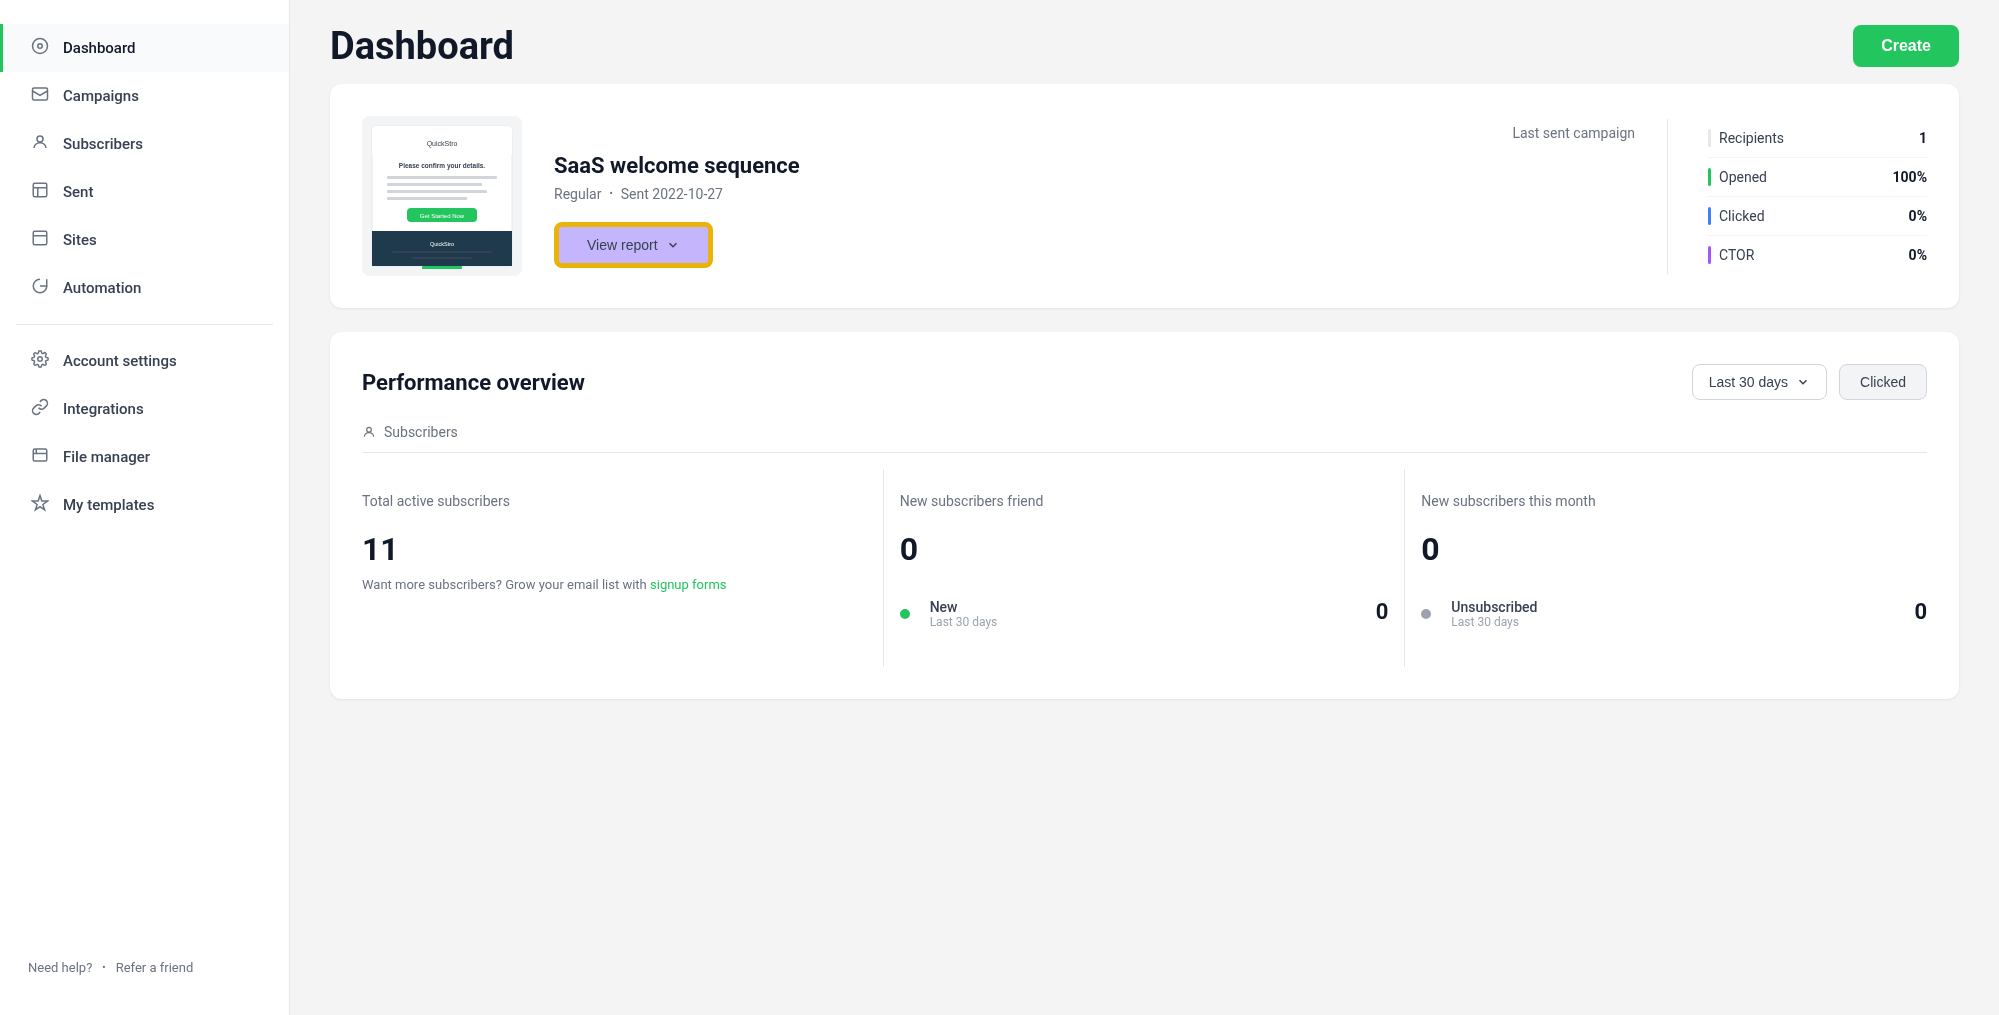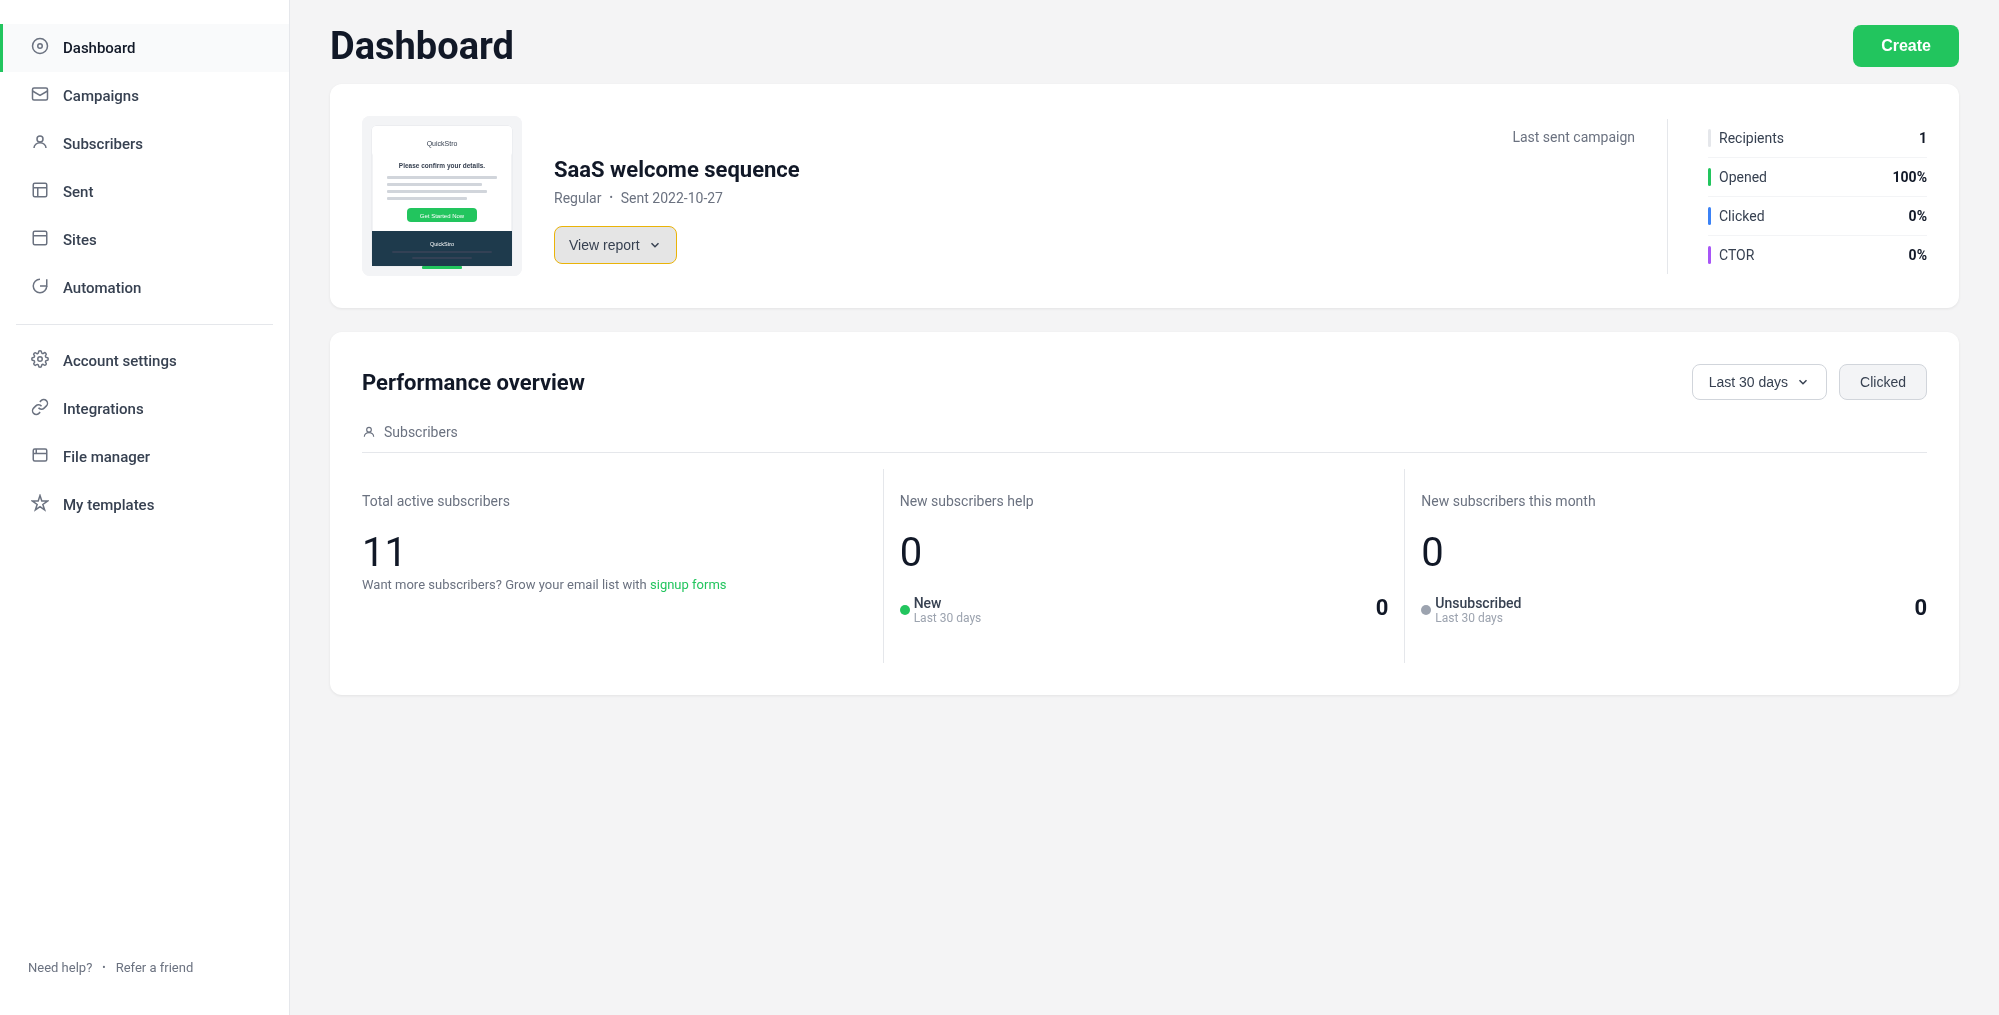--- a/index.html
+++ b/index.html
@@ -108,24 +108,24 @@
     .email-preview-svg { width: 100%; height: 100%; }
     .campaign-info { flex: 1; }
     .campaign-label { color: #6b7280; font-size: 14px; margin-bottom: 12px; text-align: right; }
     .campaign-name { font-size: 22px; font-weight: 700; color: #111827; margin-bottom: 8px; }
     .campaign-meta { color: #6b7280; font-size: 14px; display: flex; align-items: center; gap: 8px; margin-bottom: 20px; }
     .campaign-meta .dot { font-size: 10px; }
     .view-report-btn {
       display: inline-flex;
       align-items: center;
       gap: 8px;
-      border: 1px solid #eab308;
-      background: #e5e5e5;
+      border: 5px solid #eab308;
+      background: #c4b5fd;
       border-radius: 8px;
-      padding: 10px 14px;
+      padding: 10px 28px;
       font-size: 14px;
       color: #374151;
       cursor: pointer;
       font-weight: 500;
     }
 
     
     .campaign-stats {
       border-left: 1px solid #e5e7eb;
       padding-left: 40px;
@@ -200,33 +200,33 @@
       grid-template-columns: 1fr 1fr 1fr;
       gap: 0;
     }
     .sub-cell {
       padding: 24px 16px;
       border-right: 1px solid #e5e7eb;
     }
     .sub-cell:first-child { padding-left: 0; }
     .sub-cell:last-child { border-right: none; padding-right: 0; }
     .sub-cell-label { font-size: 14px; color: #6b7280; margin-bottom: 24px; }
-    .sub-cell-value { font-size: 40px; font-weight: 400; color: #111827; line-height: 1; margin-bottom: 0; }
+    .sub-cell-value { font-size: 32px; font-weight: 700; color: #111827; line-height: 1; margin-bottom: 12px; }
     .sub-cell-note { font-size: 13px; color: #6b7280; margin-top: 4px; }
     .sub-cell-note a { color: #22c55e; text-decoration: none; }
     .sub-sub-grid { display: flex; flex-direction: column; gap: 0; padding-top: 8px; }
     .sub-sub-row {
       display: flex;
       align-items: flex-start;
       justify-content: space-between;
       padding: 14px 0;
       border-bottom: 1px solid #f3f4f6;
     }
     .sub-sub-row:last-child { border-bottom: none; }
-    .sub-sub-label-wrap { display: flex; align-items: center; gap: 4px; }
+    .sub-sub-label-wrap { display: flex; align-items: center; gap: 20px; }
     .dot-indicator { width: 10px; height: 10px; border-radius: 50%; }
     .sub-sub-label { font-size: 14px; color: #374151; font-weight: 500; }
     .sub-sub-sublabel { font-size: 12px; color: #9ca3af; }
     .sub-sub-value { font-size: 22px; font-weight: 700; color: #111827; }
   </style>
 </head>
 <body>
 
 <div class="sidebar">
   <nav class="sidebar-nav">
@@ -450,21 +450,21 @@
           <div class="sub-cell">
             <div class="sub-cell-label">Total active subscribers</div>
             <div class="sub-cell-value">11</div>
             <div class="sub-cell-note">
               <span>Want more subscribers? Grow your email list with</span>
               <a style="color:#22c55e; text-decoration:none; cursor:pointer;">signup forms</a>
             </div>
           </div>
 
           <div class="sub-cell">
-            <div class="sub-cell-label">New subscribers help</div>
+            <div class="sub-cell-label">New subscribers friend</div>
             <div class="sub-cell-value">0</div>
             <div class="sub-sub-grid">
               <div class="sub-sub-row">
                 <div class="sub-sub-label-wrap">
                   <div class="dot-indicator" style="background:#22c55e;"></div>
                   <div>
                     <div class="sub-sub-label">New</div>
                     <div class="sub-sub-sublabel">Last 30 days</div>
                   </div>
                 </div>

